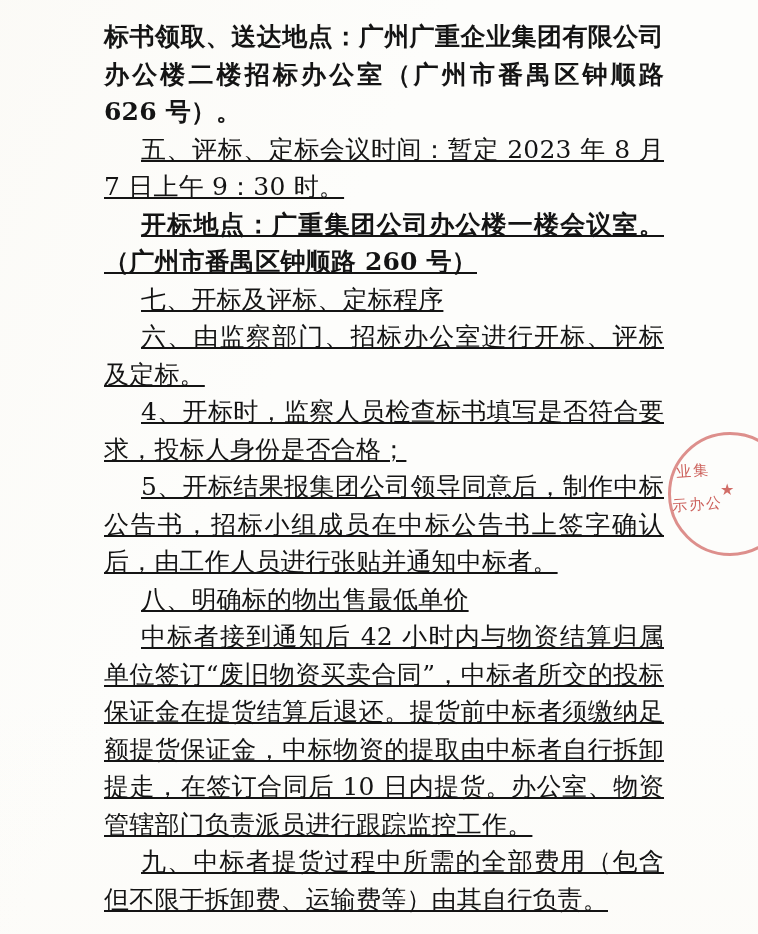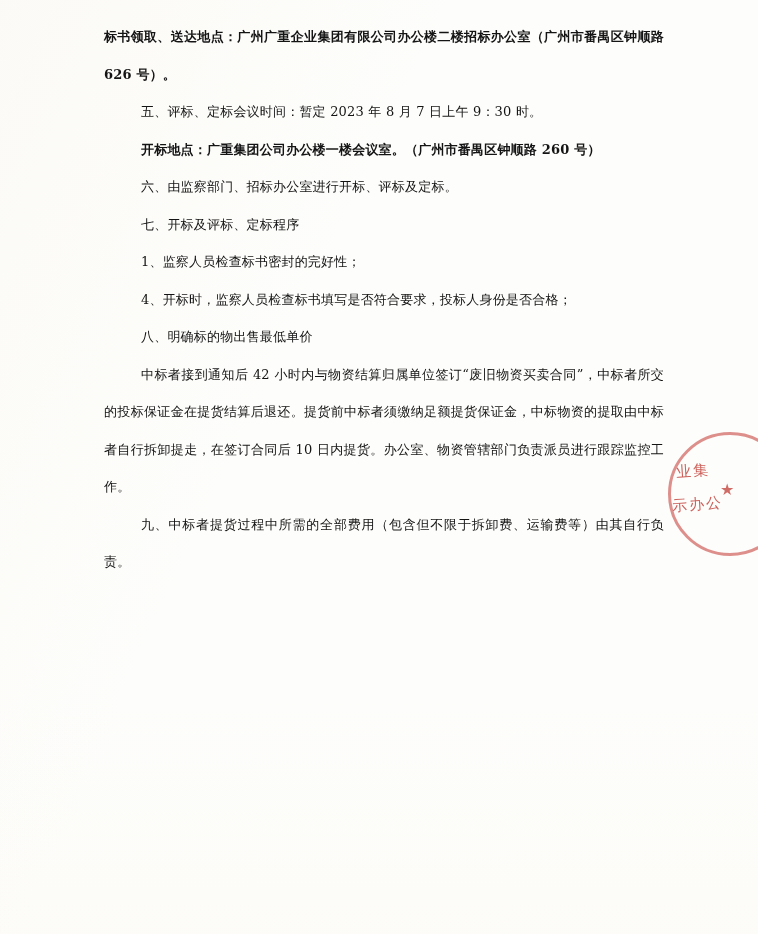--- a/index.html
+++ b/index.html
@@ -35,31 +35,32 @@
   }
 
   #body-text {
     position: absolute;
     left: 104px;
     top: 18px;
     width: 560px;
   }
 
   .para {
-    font-size: 13px;
+    font-size: 25px;
     line-height: 37.5px;
     color: #141414;
     letter-spacing: 0.2px;
     text-align: justify;
     margin: 0;
     font-family: "DejaVu Serif", "Liberation Serif", serif;
   }
 
   .indent {
     text-indent: 37px;
+    text-decoration: underline;
   }
 
   .bold {
     font-weight: 700;
   }
 
   
   #seal {
     position: absolute;
     right: -34px;
@@ -102,24 +103,24 @@
 </style>
 </head>
 <body>
 
 <div id="page">
 
   <div id="body-text">
       <p class="para bold">标书领取、送达地点：广州广重企业集团有限公司办公楼二楼招标办公室（广州市番禺区钟顺路 626 号）。</p>
       <p class="para indent">五、评标、定标会议时间：暂定 2023 年 8 月 7 日上午 9：30 时。</p>
       <p class="para indent bold">开标地点：广重集团公司办公楼一楼会议室。（广州市番禺区钟顺路 260 号）</p>
+      <p class="para indent">七、开标及评标、定标程序</p>
       <p class="para indent">六、由监察部门、招标办公室进行开标、评标及定标。</p>
-      <p class="para indent">七、开标及评标、定标程序</p>
-      <p class="para indent">1、监察人员检查标书密封的完好性；</p>
       <p class="para indent">4、开标时，监察人员检查标书填写是否符合要求，投标人身份是否合格；</p>
+      <p class="para indent">5、开标结果报集团公司领导同意后，制作中标公告书，招标小组成员在中标公告书上签字确认后，由工作人员进行张贴并通知中标者。</p>
       <p class="para indent">八、明确标的物出售最低单价</p>
       <p class="para indent">中标者接到通知后 42 小时内与物资结算归属单位签订“废旧物资买卖合同”，中标者所交的投标保证金在提货结算后退还。提货前中标者须缴纳足额提货保证金，中标物资的提取由中标者自行拆卸提走，在签订合同后 10 日内提货。办公室、物资管辖部门负责派员进行跟踪监控工作。</p>
       <p class="para indent">九、中标者提货过程中所需的全部费用（包含但不限于拆卸费、运输费等）由其自行负责。</p>
     </div>
 
   <div id="seal">
     <div class="seal-ring"></div>
     <div class="seal-text line1">业集</div>
     <div class="seal-star">★</div>
     <div class="seal-text line2">示办公</div>

